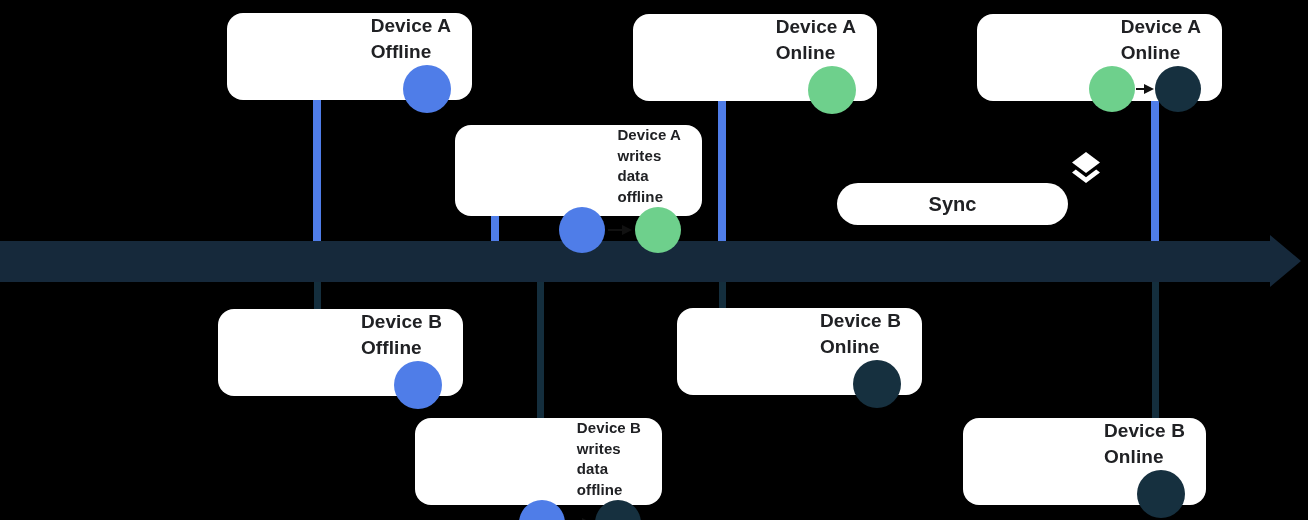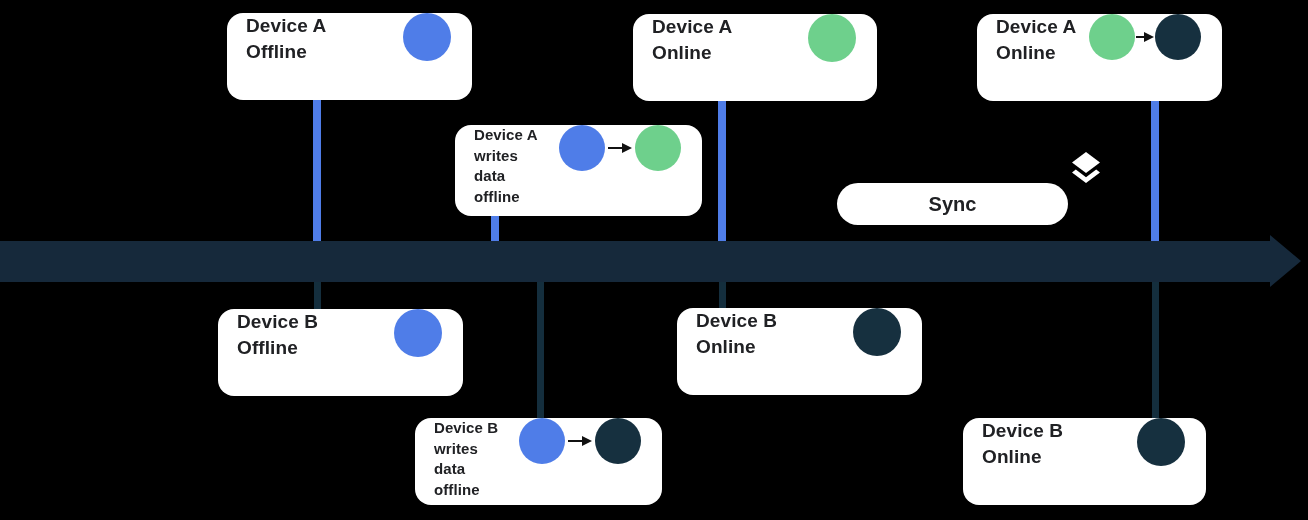--- a/index.html
+++ b/index.html
@@ -35,25 +35,26 @@
     border-left: 31px solid #16293B;
     z-index: 2;
   }
 
   
   .card {
     position: absolute;
     background: #FFFFFF;
     border-radius: 16px;
     display: flex;
-    align-items: flex-start;
+    align-items: flex-end;
     justify-content: space-between;
     box-sizing: border-box;
     padding: 0 21px 0 19px;
     z-index: 3;
+    flex-direction: column;
   }
   .card-label {
     white-space: pre-line;
     font-weight: 600;
     font-size: 19px;
     line-height: 26px;
     letter-spacing: 0.1px;
   }
   .card.small-text .card-label {
     font-size: 15px;

